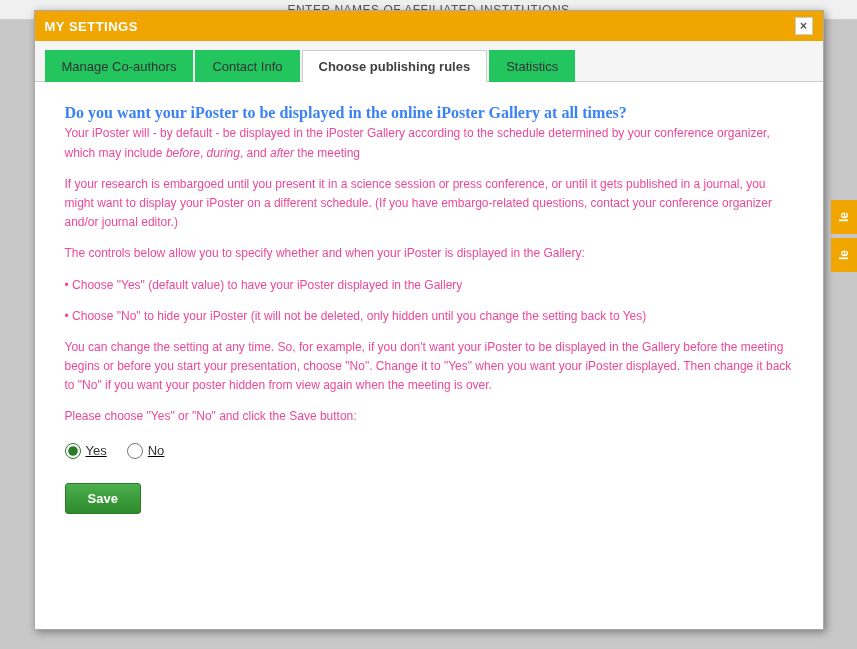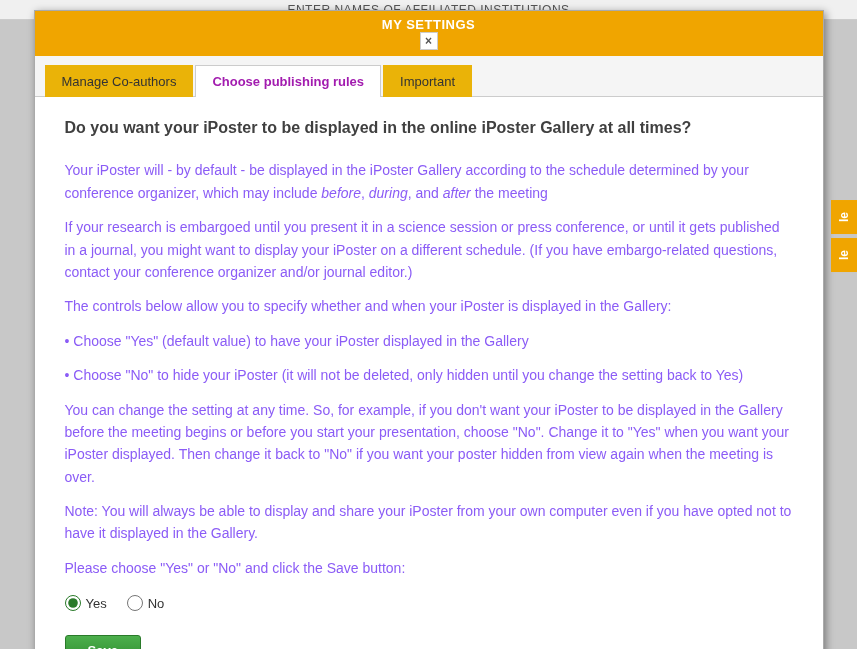--- a/index.html
+++ b/index.html
@@ -41,21 +41,20 @@
       width: 790px;
       min-height: 620px;
     }
 
     .modal-header {
       background: #f0a500;
       padding: 6px 10px;
       display: flex;
       align-items: center;
       justify-content: space-between;
-      flex-direction: column;
     }
 
     .modal-title {
       color: #fff;
       font-weight: bold;
       font-size: 13px;
       letter-spacing: 0.5px;
     }
 
     .modal-close {
@@ -82,62 +81,63 @@
     }
 
     .tab {
       padding: 8px 16px;
       cursor: pointer;
       font-size: 13px;
       color: #333;
       border: 1px solid transparent;
       border-bottom: none;
       margin-right: 2px;
-      background: #eab308;
+      background: #22c55e;
       position: relative;
       bottom: -1px;
     }
 
     .tab.active {
       background: #fff;
       border-color: #ccc;
       border-bottom-color: #fff;
       font-weight: bold;
-      color: #a21caf;
+      color: #404040;
     }
 
     .modal-body {
       padding: 20px 30px;
       background: #fff;
     }
 
     .main-question {
-      color: #404040;
+      color: #3b82f6;
       font-size: 16px;
       font-weight: bold;
-      margin-bottom: 20px;
       line-height: 1.4;
+      font-family: Liberation Serif, serif;
     }
 
     .body-text {
-      color: #8b5cf6;
-      font-size: 14px;
+      color: #ec4899;
+      font-size: 12px;
       line-height: 1.6;
       margin-bottom: 12px;
     }
 
     .body-text em {
       font-style: italic;
     }
 
     .radio-group {
       display: flex;
       align-items: center;
       gap: 20px;
       margin: 16px 0;
+      text-decoration: underline;
     }
 
     .radio-option {
       display: flex;
       align-items: center;
       gap: 5px;
       cursor: pointer;
     }
 
     .radio-option input[type="radio"] {
@@ -199,25 +199,28 @@
 
     <div class="modal-header">
       <span class="modal-title">MY SETTINGS</span>
       <button class="modal-close">×</button>
     </div>
 
     <div class="tabs">
       <div class="tab">
         <span>Manage Co-authors</span>
       </div>
+      <div class="tab">
+        <span>Contact Info</span>
+      </div>
       <div class="tab active">
         <span>Choose publishing rules</span>
       </div>
       <div class="tab">
-        <span>Important</span>
+        <span>Statistics</span>
       </div>
     </div>
 
     <div class="modal-body">
 
       <div class="main-question">Do you want your iPoster to be displayed in the online iPoster Gallery at all times?</div>
 
       <p class="body-text">
         Your iPoster will - by default - be displayed in the iPoster Gallery according to the schedule determined by your conference organizer, which may include <em>before</em>, <em>during</em>, and <em>after</em> the meeting
       </p>
@@ -225,21 +228,20 @@
       <p class="body-text">If your research is embargoed until you present it in a science session or press conference, or until it gets published in a journal, you might want to display your iPoster on a different schedule. (If you have embargo-related questions, contact your conference organizer and/or journal editor.)</p>
 
       <p class="body-text">The controls below allow you to specify whether and when your iPoster is displayed in the Gallery:</p>
 
       <p class="body-text">• Choose "Yes" (default value) to have your iPoster displayed in the Gallery</p>
       <p class="body-text">• Choose "No" to hide your iPoster (it will not be deleted, only hidden until you change the setting back to Yes)</p>
 
       <p class="body-text">You can change the setting at any time. So, for example, if you don't want your iPoster to be displayed in the Gallery before the meeting begins or before you start your presentation, choose "No". Change it to "Yes" when you want your iPoster displayed. Then change it back to "No" if you want your poster hidden from view again when the meeting is over.</p>
 
 
-      <p class="body-text">Note: You will always be able to display and share your iPoster from your own computer even if you have opted not to have it displayed in the Gallery.</p>
 
       <p class="body-text">Please choose "Yes" or "No" and click the Save button:</p>
 
       <div class="radio-group">
         <label class="radio-option">
           <input type="radio" name="gallery" value="yes" checked="" style="">
           <span class="radio-label">Yes</span>
         </label>
         <label class="radio-option">
           <input type="radio" name="gallery" value="no" style="">

